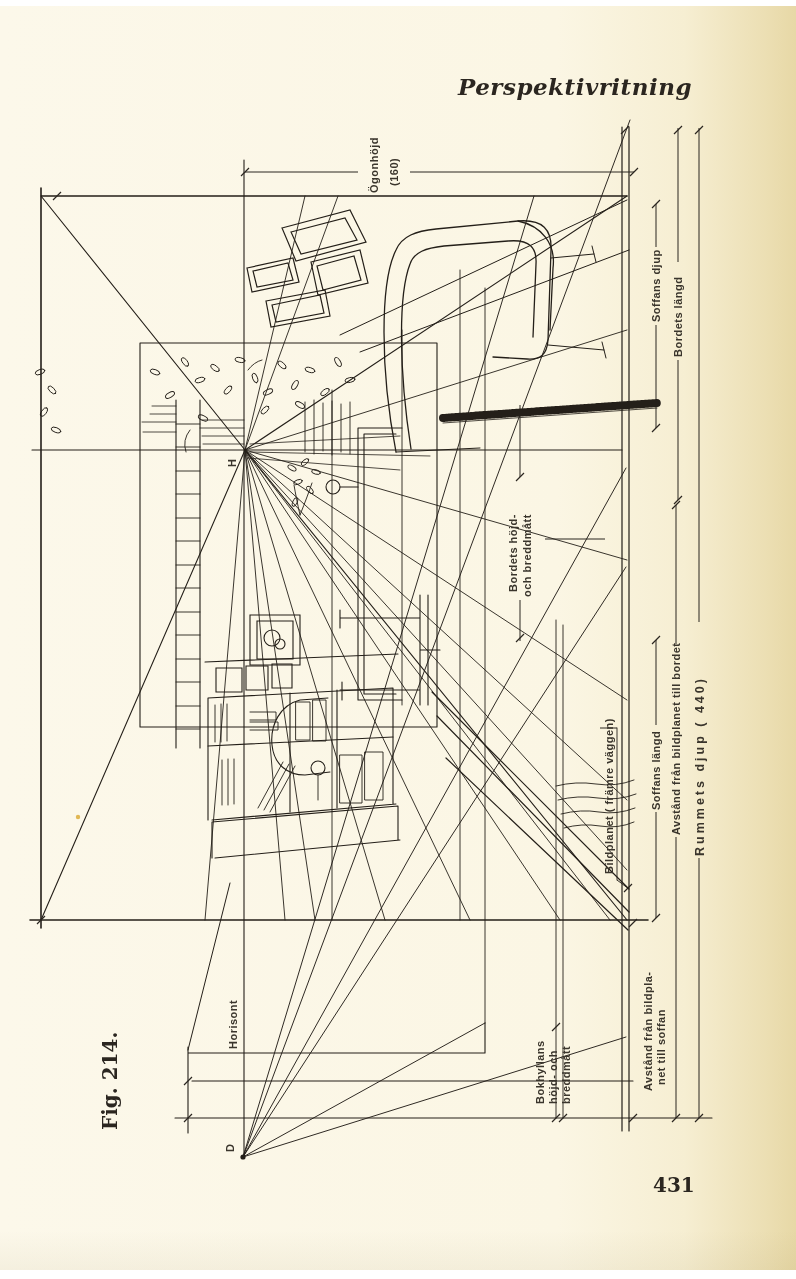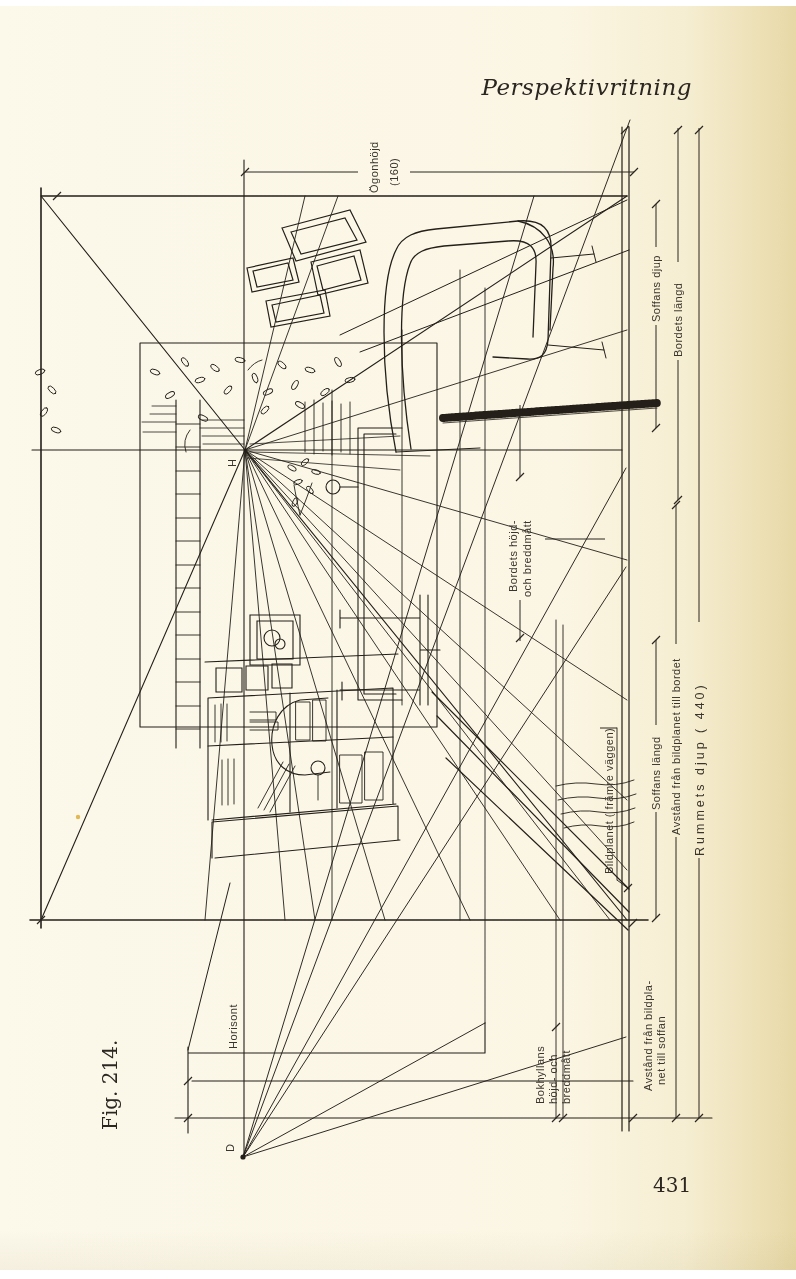--- a/index.html
+++ b/index.html
@@ -1,17 +1,17 @@
 <!DOCTYPE html>
 <html><head>
 <meta charset="utf-8">
 <style>
   html,body{margin:0;padding:0;background:#ffffff;}
   .sheet{position:relative;width:796px;height:1279px;background:#fff;overflow:hidden;
-         font-family:"Liberation Sans",sans-serif;}
+         font-family:"Liberation Sans",sans-serif;font-weight:bold;}
   .paper{position:absolute;left:0;top:6px;width:796px;height:1264px;
          background:linear-gradient(90deg,#fcf8ea 0%,#fbf6e4 70%,#f6eed2 86%,#ecdfb4 96%,#e7d8a6 100%);}
   .paper:after{content:"";position:absolute;left:0;bottom:0;width:100%;height:40px;
          background:linear-gradient(180deg,rgba(0,0,0,0) 0%,rgba(120,100,40,0.06) 100%);}
   svg{position:absolute;left:0;top:0;}
   svg text{fill:#2b2620;}
   .lbl{font-family:"Liberation Sans",sans-serif;font-size:11px;letter-spacing:.5px;fill:#3a352c;}
   .lbl-wide{font-family:"Liberation Sans",sans-serif;font-size:12.5px;letter-spacing:3px;fill:#3a352c;}
   .serif-it{font-family:"DejaVu Serif","Liberation Serif",serif;font-style:italic;font-size:23px;letter-spacing:.5px;}
   .serif{font-family:"DejaVu Serif","Liberation Serif",serif;font-size:20px;}

